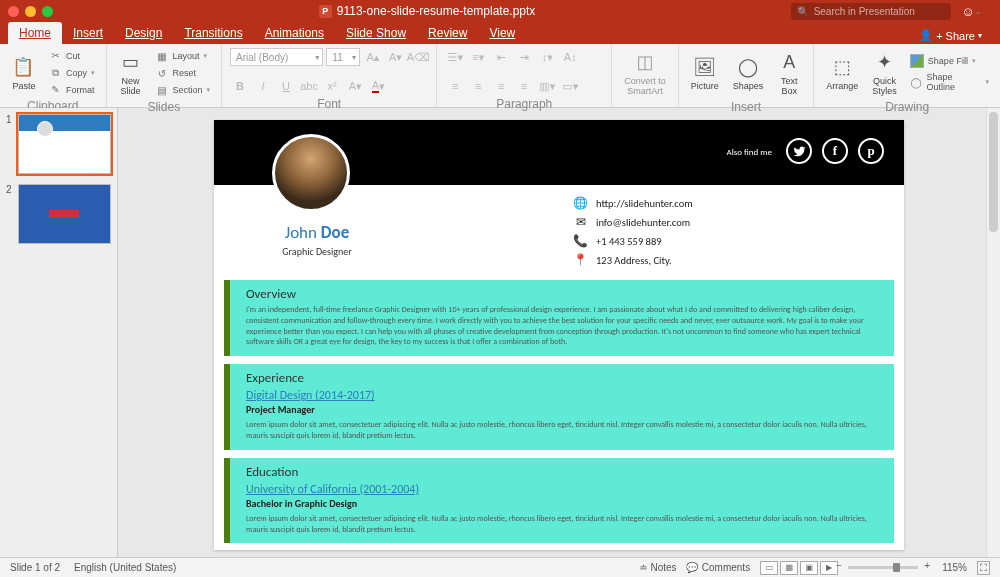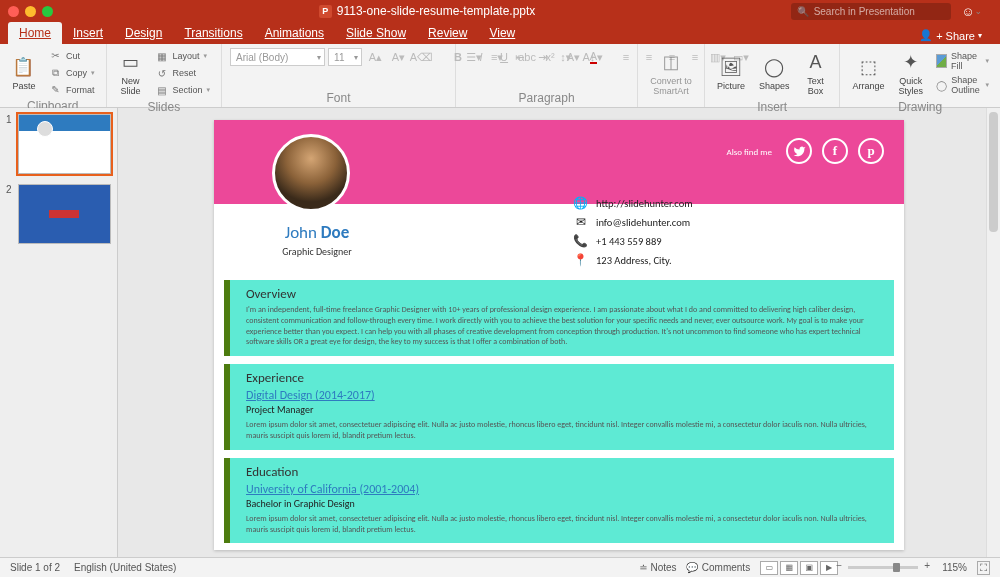--- a/index.html
+++ b/index.html
@@ -24,21 +24,21 @@
 
 .ribbon { height: 64px; background: #f3f3f3; border-bottom: 1px solid #ccc; display: flex; }
 .rgroup { border-right: 1px solid #ddd; padding: 4px 8px 2px 8px; display: flex; flex-direction: column; justify-content: space-between; }
 .rgroup-body { display: flex; gap: 6px; }
 .rgroup-label { font-size: 12px; color: #888; text-align: center; padding-top: 2px; }
 .big-btn { display: flex; flex-direction: column; align-items: center; justify-content: center; gap: 2px; padding: 2px 4px; font-size: 9px; color: #444; cursor: pointer; }
 .big-icon { width: 24px; height: 24px; display: flex; align-items: center; justify-content: center; font-size: 18px; color: #555; }
 .small-rows { display: flex; flex-direction: column; gap: 2px; justify-content: center; }
 .small-btn { display: flex; align-items: center; gap: 4px; padding: 1px 3px; font-size: 9px; color: #555; cursor: pointer; }
 .small-icon { width: 13px; height: 13px; display: inline-flex; align-items: center; justify-content: center; font-size: 10px; color: #777; }
-.font-ctrls { display: flex; flex-direction: row; gap: 17px; }
+.font-ctrls { display: flex; flex-direction: column; gap: 11px; }
 .font-row { display: flex; gap: 3px; align-items: center; }
 .font-select { height: 18px; background: #fff; border: 1px solid #ccc; font-size: 10px; padding: 0 16px 0 5px; color: #999; display: flex; align-items: center; position: relative; }
 .font-select::after { content: "▾"; position: absolute; right: 3px; color: #999; font-size: 8px; }
 .tool-ic { width: 20px; height: 18px; border: 1px solid transparent; display: flex; align-items: center; justify-content: center; font-size: 11px; color: #bbb; border-radius: 2px; }
 .shape-swatch { width: 14px; height: 14px; border: 1px solid #aaa; background: linear-gradient(135deg,#5b9bd5 50%,#70ad47 50%); }
 
 
 .main { display: flex; height: calc(577px - 22px - 22px - 64px - 20px); background: #e8e8e8; }
 .thumbs { width: 118px; background: #eee; border-right: 1px solid #ccc; padding: 6px; overflow: hidden; }
 .thumb { display: flex; gap: 4px; margin-bottom: 10px; }
@@ -47,38 +47,38 @@
 .thumb.sel .thumb-img { outline: 2px solid #e8601c; }
 .t1-header { height: 16px; background: #2e7bbf; position: relative; }
 .t1-header::after{content:"";position:absolute;left:18px;top:6px;width:14px;height:14px;background:#ddd;border-radius:50%;border:1px solid #fff;}
 .t2-bg { width: 100%; height: 100%; background: #2a5db0; display: flex; align-items: center; justify-content: center; }
 .t2-logo { width: 30px; height: 8px; background: #cc3333; }
 
 .canvas { flex: 1; display: flex; align-items: flex-start; justify-content: center; padding: 12px 20px; overflow: hidden; }
 .slide { width: 690px; height: 430px; background: #fff; box-shadow: 0 1px 3px rgba(0,0,0,0.2); position: relative; font-family: Calibri, Arial, sans-serif; }
 
 
-.s-header { height: 84px; background: #ec4899; position: relative; }
+.s-header { height: 65px; background: #000000; position: relative; }
 .social { position: absolute; right: 20px; top: 18px; display: flex; align-items: center; gap: 10px; }
 .social-label { color: #fff; font-size: 9px; margin-right: 4px; }
 .soc { width: 26px; height: 26px; border: 2px solid #fff; border-radius: 50%; color: #fff; display: flex; align-items: center; justify-content: center; font-size: 13px; font-weight: bold; font-family: serif; }
 .avatar { position: absolute; left: 58px; top: 14px; width: 78px; height: 78px; border-radius: 50%; border: 3px solid #fff; background: radial-gradient(circle at 50% 30%, #d4a574 0%, #8b6239 40%, #3a2a1a 70%); z-index: 2; }
 .name-block { position: absolute; top: 102px; left: 38px; width: 130px; text-align: center; }
 .name { font-size: 17px; color: #2e7bbf; }
 .name b { font-weight: 700; }
 .role { font-size: 10px; color: #333; margin-top: 2px; }
 .contacts { position: absolute; top: 76px; left: 360px; font-size: 10.5px; color: #222; }
 .contact-row { display: flex; align-items: center; gap: 8px; margin-bottom: 5px; }
 .c-icon { width: 14px; height: 14px; display: flex; align-items: center; justify-content: center; font-size: 12px; }
 
 .sections { position: absolute; top: 160px; left: 10px; right: 10px; }
 .sec { border-left: 6px solid #4d7c0f; padding: 6px 16px 9px 16px; margin-bottom: 8px; background: #5eead4; }
 .sec-title { font-size: 13px; color: #333; font-weight: 400; margin-bottom: 3px; }
 .sec-sub1 { font-size: 12px; color: #2e7bbf; text-decoration: underline; }
-.sec-sub2 { font-size: 10px; color: #222; font-weight: 400; margin-top: 1px; }
+.sec-sub2 { font-size: 10px; color: #222; font-weight: 700; margin-top: 1px; }
 .sec-body { font-size: 8px; color: #555; line-height: 1.35; margin-top: 3px; }
 
 
 .status { height: 20px; background: #f3f3f3; border-top: 1px solid #ccc; display: flex; align-items: center; padding: 0 10px; font-size: 10px; color: #555; gap: 14px; }
 .status .right { margin-left: auto; display: flex; align-items: center; gap: 10px; }
 .view-btns { display: flex; gap: 2px; }
 .vb { width: 18px; height: 14px; border: 1px solid #aaa; background: #fff; display: flex; align-items: center; justify-content: center; font-size: 8px; color: #666; }
 .zoom-slider { width: 70px; height: 3px; background: #ccc; position: relative; }
 .zoom-slider::before { content: "−"; position: absolute; left: -12px; top: -6px; color: #666; }
 .zoom-slider::after { content: "+"; position: absolute; right: -12px; top: -6px; color: #666; }

